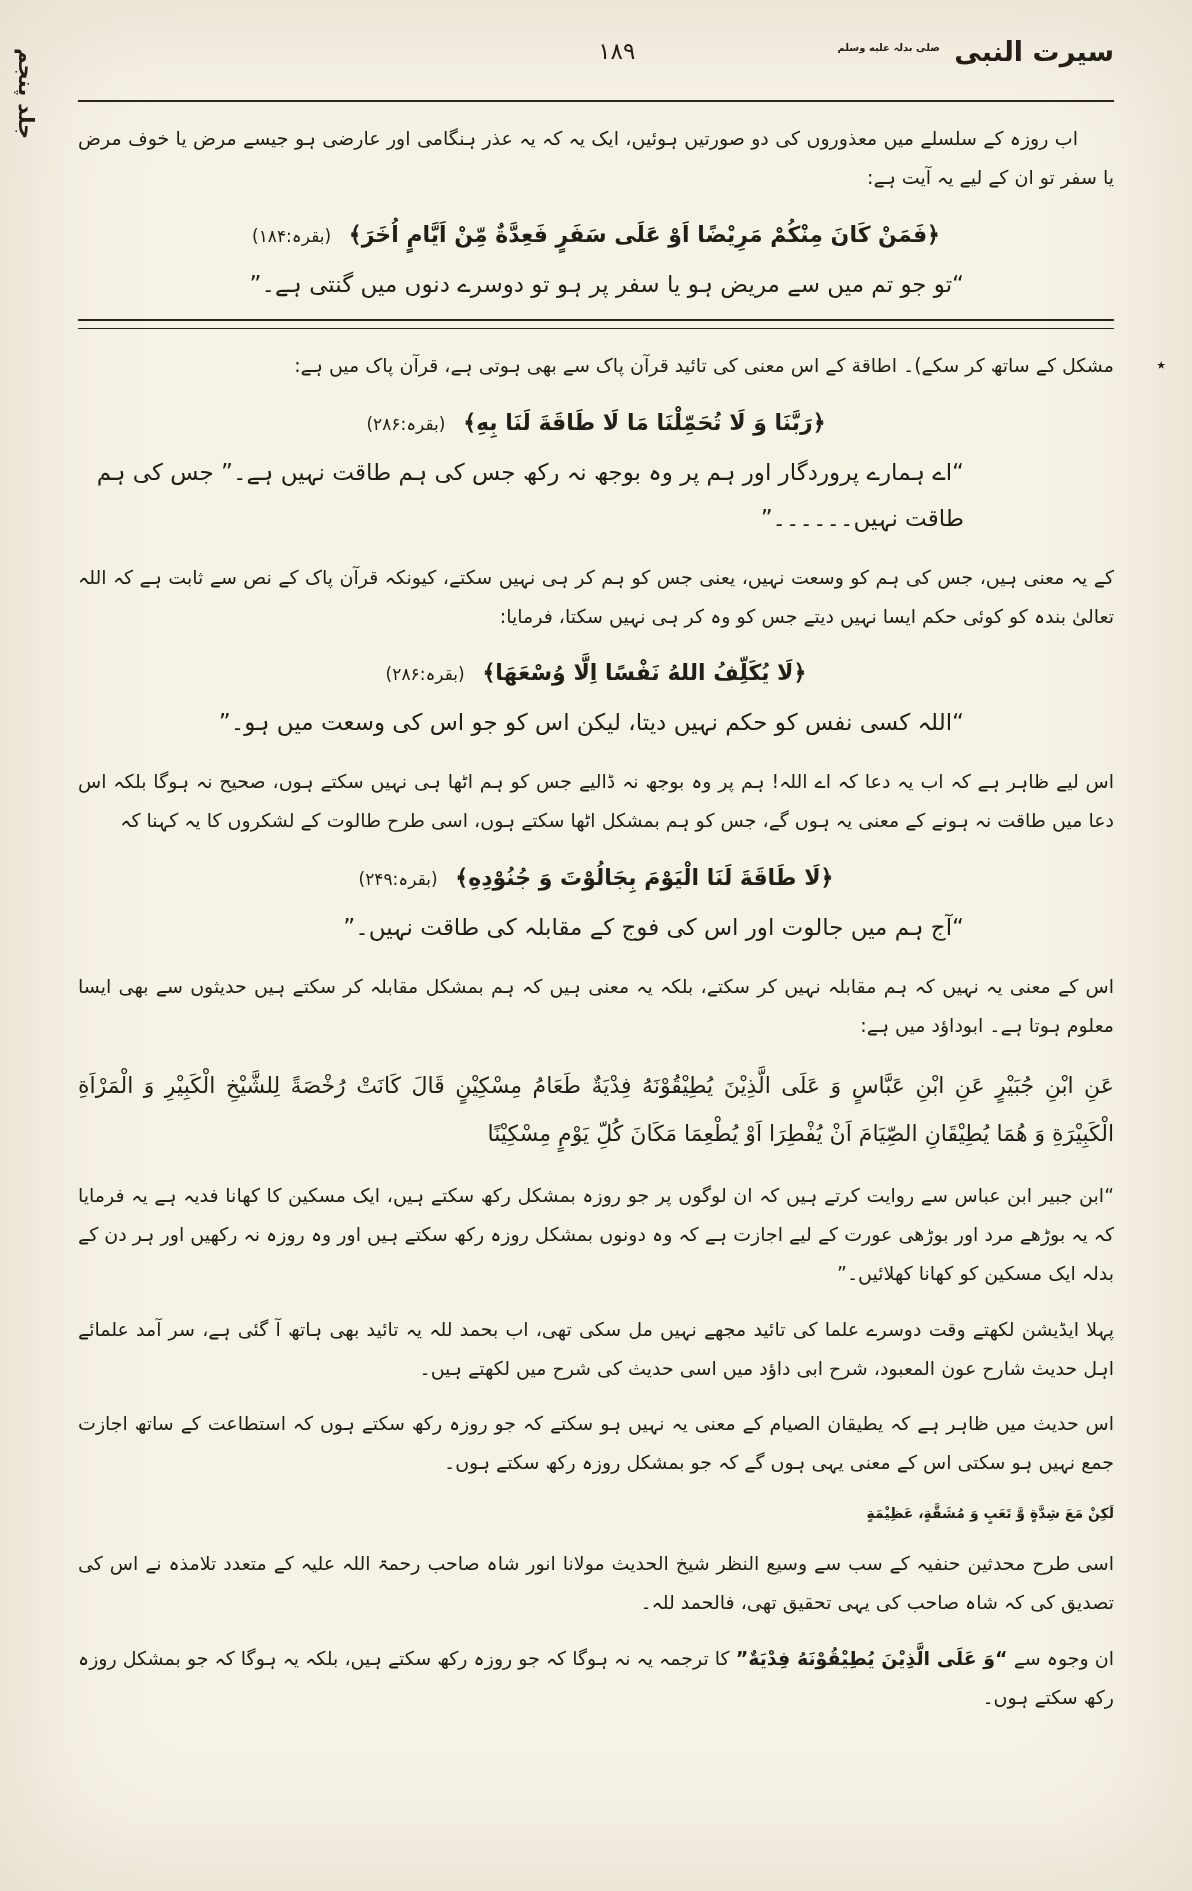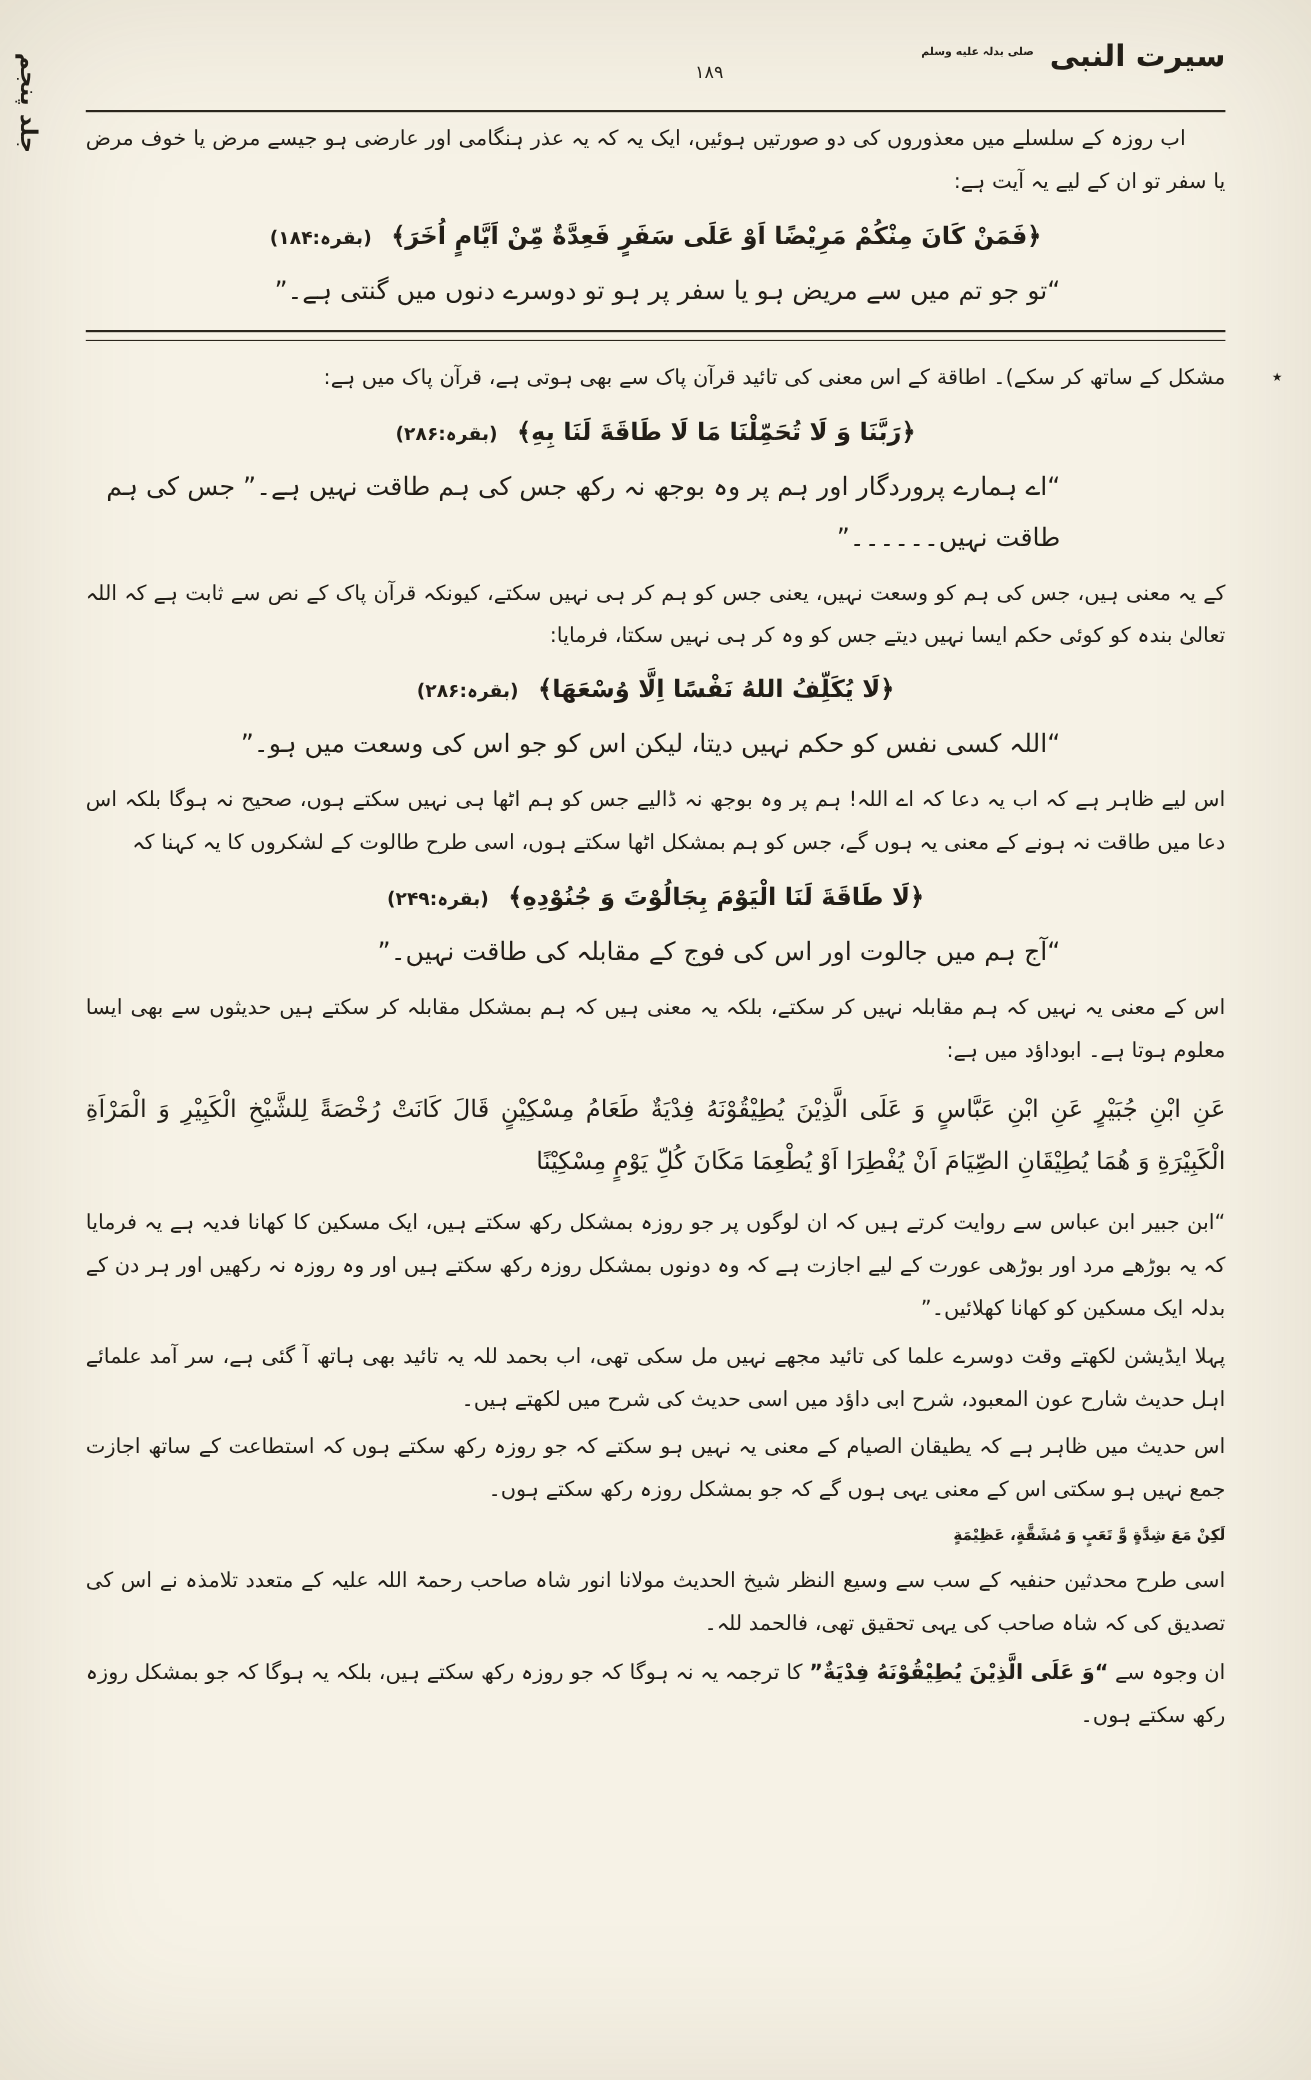--- a/index.html
+++ b/index.html
@@ -16,48 +16,48 @@
     overflow: hidden;
     direction: rtl;
     box-shadow: inset 0 0 150px rgba(110, 90, 50, 0.15);
   }
   .inner { padding: 34px 78px 0 78px; }
 
   
   .header { position: relative; height: 64px; }
   .book-title { position: absolute; right: 0; top: 2px; font-size: 27px; font-weight: bold; }
   .salutation { font-size: 10px; vertical-align: super; margin-right: 5px; font-weight: bold; }
-  .page-number { position: absolute; left: 52%; top: 22px; transform: translateX(-50%); font-size: 16px; margin-left: 28px; }
+  .page-number { position: absolute; left: 52%; top: 4px; transform: translateX(-50%); font-size: 23px; }
   .volume {
     position: absolute; left: 38px; top: 48px;
     transform: rotate(90deg); transform-origin: left top;
     font-size: 21px; font-weight: bold; white-space: nowrap;
   }
   .rule { border-top: 2.5px solid #2a251c; margin-top: 2px; }
   .double-rule {
     height: 7px;
     border-top: 2.5px solid #2a251c;
     border-bottom: 1.5px solid #2a251c;
     margin: 12px 0 14px 0;
   }
 
   
   .para {
     font-size: 19px; line-height: 2.05;
     text-align: justify;
-    margin: 5px 0;
+    margin: 17px 0;
   }
   .indent { text-indent: 36px; }
   .verse {
     text-align: center;
     font-size: 22px; font-weight: bold;
     line-height: 1.95;
     margin: 10px 0 4px 0;
   }
-  .verse-ref { font-size: 17px; font-weight: bold; margin-right: 10px; }
+  .verse-ref { font-size: 17px; font-weight: normal; margin-right: 10px; }
   .translation {
     font-size: 23px; line-height: 2.0;
     margin: 2px 150px 8px 0;
     text-align: right;
   }
   .footnote-start { position: relative; }
   .footnote-marker { position: absolute; right: -52px; top: 8px; font-size: 18px; }
   .hadith {
     font-size: 22px; font-weight: normal;
     line-height: 2.2; text-align: justify;

